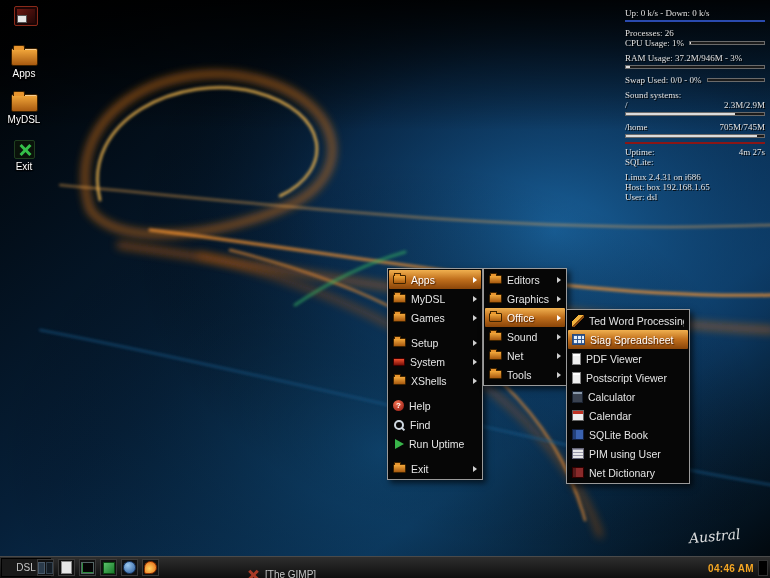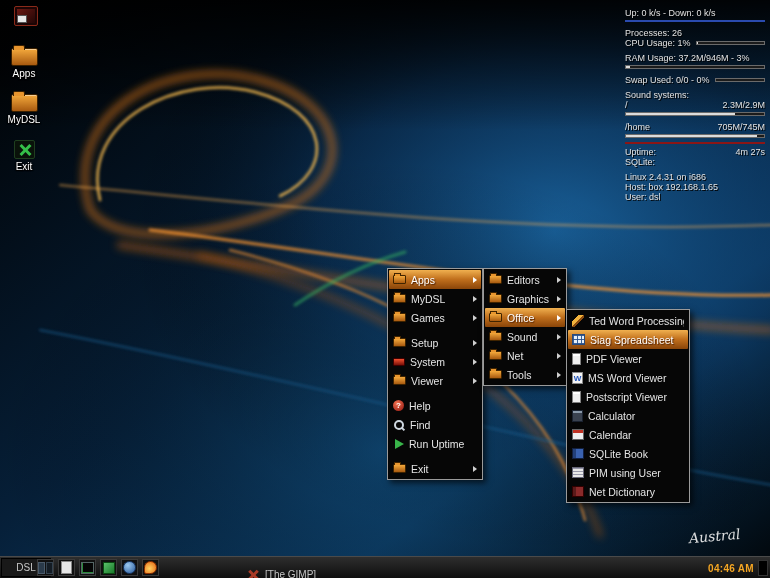--- a/index.html
+++ b/index.html
@@ -14,21 +14,21 @@
   .term-glyph::before{content:"";position:absolute;inset:2px;background:linear-gradient(135deg,#6a1812,#230606)}
   .term-glyph::after{content:"";position:absolute;left:2px;bottom:2px;width:8px;height:6px;background:#e8e8e8;border:1px solid #555}
   .folder-lg{width:27px;height:18px;background:linear-gradient(180deg,#f4a93c,#a85a10);border:1px solid #3a2000;border-radius:2px;position:relative;box-shadow:inset 0 1px 0 rgba(255,255,255,.45)}
   .folder-lg::before{content:"";position:absolute;top:-4px;left:1px;width:10px;height:4px;background:#e8952e;border:1px solid #3a2000;border-bottom:none;border-radius:2px 2px 0 0}
   .exit-glyph{width:21px;height:19px;background:#0a120a;border:1px solid #1f3f1f;position:relative;border-radius:2px}
   .exit-glyph::before,.exit-glyph::after{content:"";position:absolute;left:9px;top:2px;width:3px;height:14px;background:#35c04a}
   .exit-glyph::before{transform:rotate(45deg)}
   .exit-glyph::after{transform:rotate(-45deg)}
 
   
-  #sysmon{position:absolute;top:8px;right:5px;width:140px;font-family:Liberation Sans, sans-serif;font-size:9px;line-height:10px;color:#e2e2e2;text-shadow:1px 1px 0 #000}
+  #sysmon{position:absolute;top:8px;right:5px;width:140px;font-family:Liberation Serif, serif;font-size:9px;line-height:10px;color:#e2e2e2;text-shadow:1px 1px 0 #000}
   .srow{display:flex;justify-content:space-between;align-items:center;white-space:pre}
   .sbar{height:4px;border:1px solid #6a6a6a;background:#1b1b1b;margin:2px 0 1px}
   .sbar.inline{flex:1;margin:0 0 0 5px}
   .sbar .fill{height:100%;background:#dcdcdc}
   .sep-blue{border-top:2px solid #2a4aae;margin:2px 0 1px}
   .sep-red{border-top:2px solid #8a1616;margin:4px 0 3px}
   .sgap{height:5px}
 
   
   .menu{position:absolute;background:#060606;border:1px solid #9a9a9a;padding:1px;box-shadow:3px 3px 6px rgba(0,0,0,.65)}
@@ -218,21 +218,21 @@
       <span class="lbl">Setup</span>
       <span class="arrow"></span>
     </div>
     <div class="mi">
       <span class="ic-system"></span>
       <span class="lbl">System</span>
       <span class="arrow"></span>
     </div>
     <div class="mi">
       <span class="folder"></span>
-      <span class="lbl">Viewer</span>
+      <span class="lbl">XShells</span>
       <span class="arrow"></span>
     </div>
     <div class="msep"></div>
     <div class="mi">
       <span class="ic-help"></span>
       <span class="lbl">Help</span>
     </div>
     <div class="mi">
       <span class="ic-find"></span>
       <span class="lbl">Find</span>
@@ -287,24 +287,20 @@
       <span class="oic ic-pencil"></span>
       <span class="lbl">Ted Word Processing</span>
     </div>
     <div class="mi hl">
       <span class="oic ic-sheet"></span>
       <span class="lbl">Siag Spreadsheet</span>
     </div>
     <div class="mi">
       <span class="oic ic-doc"></span>
       <span class="lbl">PDF Viewer</span>
-    </div>
-    <div class="mi">
-      <span class="oic ic-word"></span>
-      <span class="lbl">MS Word Viewer</span>
     </div>
     <div class="mi">
       <span class="oic ic-doc"></span>
       <span class="lbl">Postscript Viewer</span>
     </div>
     <div class="mi">
       <span class="oic ic-calc"></span>
       <span class="lbl">Calculator</span>
     </div>
     <div class="mi">

